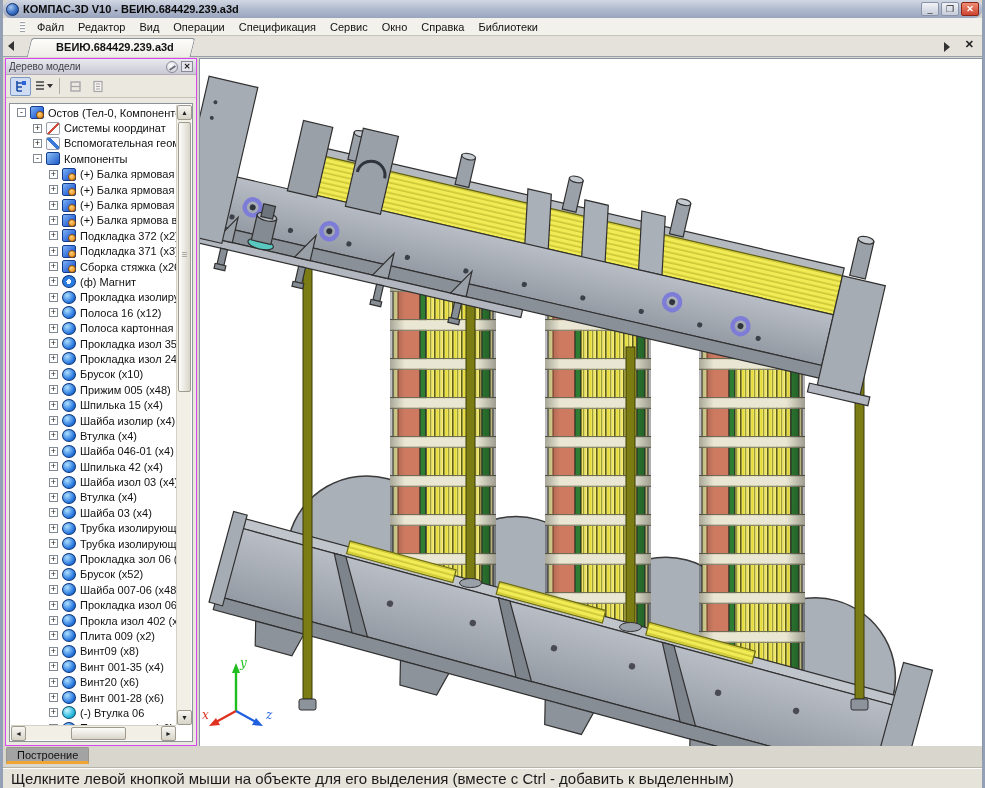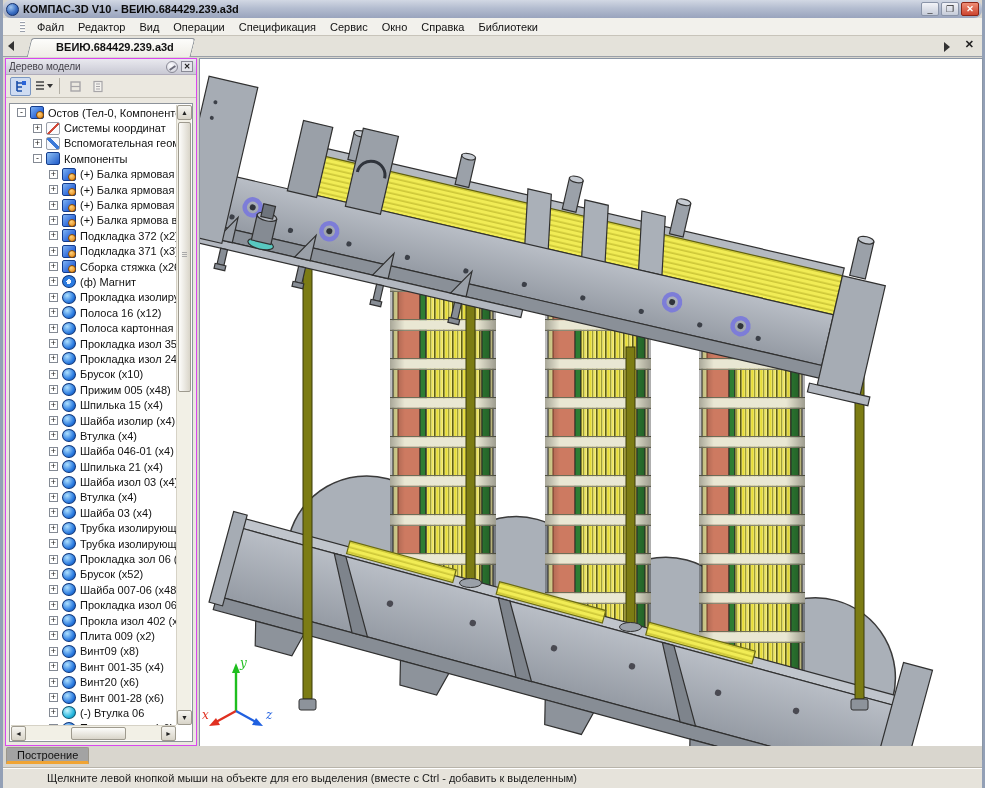--- a/index.html
+++ b/index.html
@@ -112,21 +112,21 @@
   .hthumb { position:absolute; top:1px; height:13px; left:60px; width:55px;
     background:linear-gradient(#fdfdfb,#d9d5c9); border:1px solid #9e9a8e; border-radius:2px; }
   
   .modebar { position:absolute; left:0; top:746px; right:0; height:20px; background:#d9d6ce; }
   .mode-tab { position:absolute; left:3px; top:1px; height:17px; padding:1px 10px 0 10px;
     background:#a3a3a3; border:1px solid #9a968c; border-bottom:3px solid #f0a434;
     font-size:11px; color:#111; border-radius:2px 2px 0 0; }
   .statusbar { position:absolute; left:0; top:767px; right:0; height:21px; background:#e6e3db;
     border-top:1px solid #b8b4aa; box-shadow:inset 0 1px 0 #fff; display:flex; align-items:center;
     padding:0 8px; }
-  .status-text { font-size:11px; color:#1a1a1a; white-space:nowrap;margin-left:36px; }
+  .status-text { font-size:15px; color:#1a1a1a; white-space:nowrap; }
 </style>
 </head>
 <body>
 
 <div class="window">
 
   <div class="titlebar">
     <div class="app-icon"></div>
     <div class="title-text">КОМПАС-3D V10 - ВЕИЮ.684429.239.a3d</div>
     <div class="winbtns">
@@ -575,21 +575,21 @@
               <span class="lvl lvl2"></span>
               <span class="exp">+</span>
               <span class="ticon ic-part"></span>
               <span class="lbl">Шайба 046-01 (x4)</span>
             </div>
 
             <div class="row">
               <span class="lvl lvl2"></span>
               <span class="exp">+</span>
               <span class="ticon ic-part"></span>
-              <span class="lbl">Шпилька 21 (x4)</span>
+              <span class="lbl">Шпилька 42 (x4)</span>
             </div>
 
             <div class="row">
               <span class="lvl lvl2"></span>
               <span class="exp">+</span>
               <span class="ticon ic-part"></span>
               <span class="lbl">Шайба изол 03 (x4)</span>
             </div>
 
             <div class="row">

